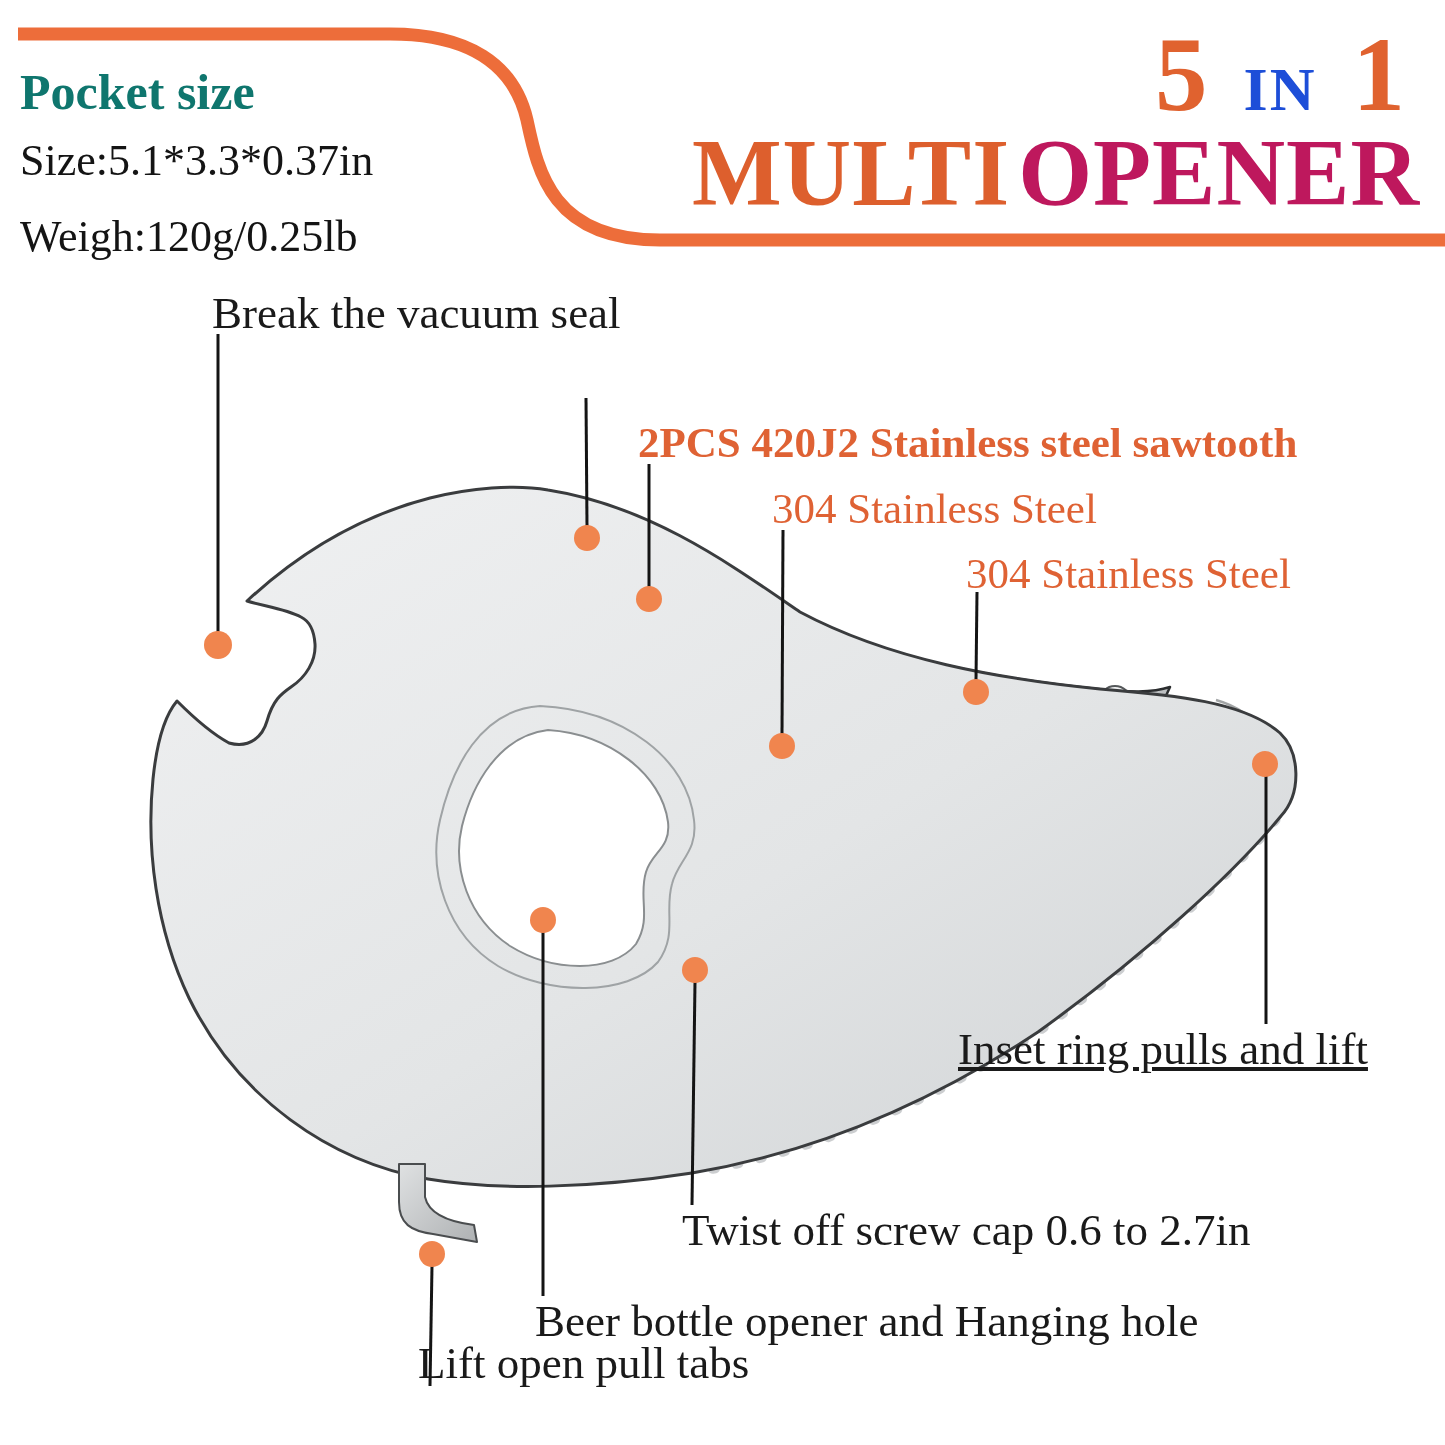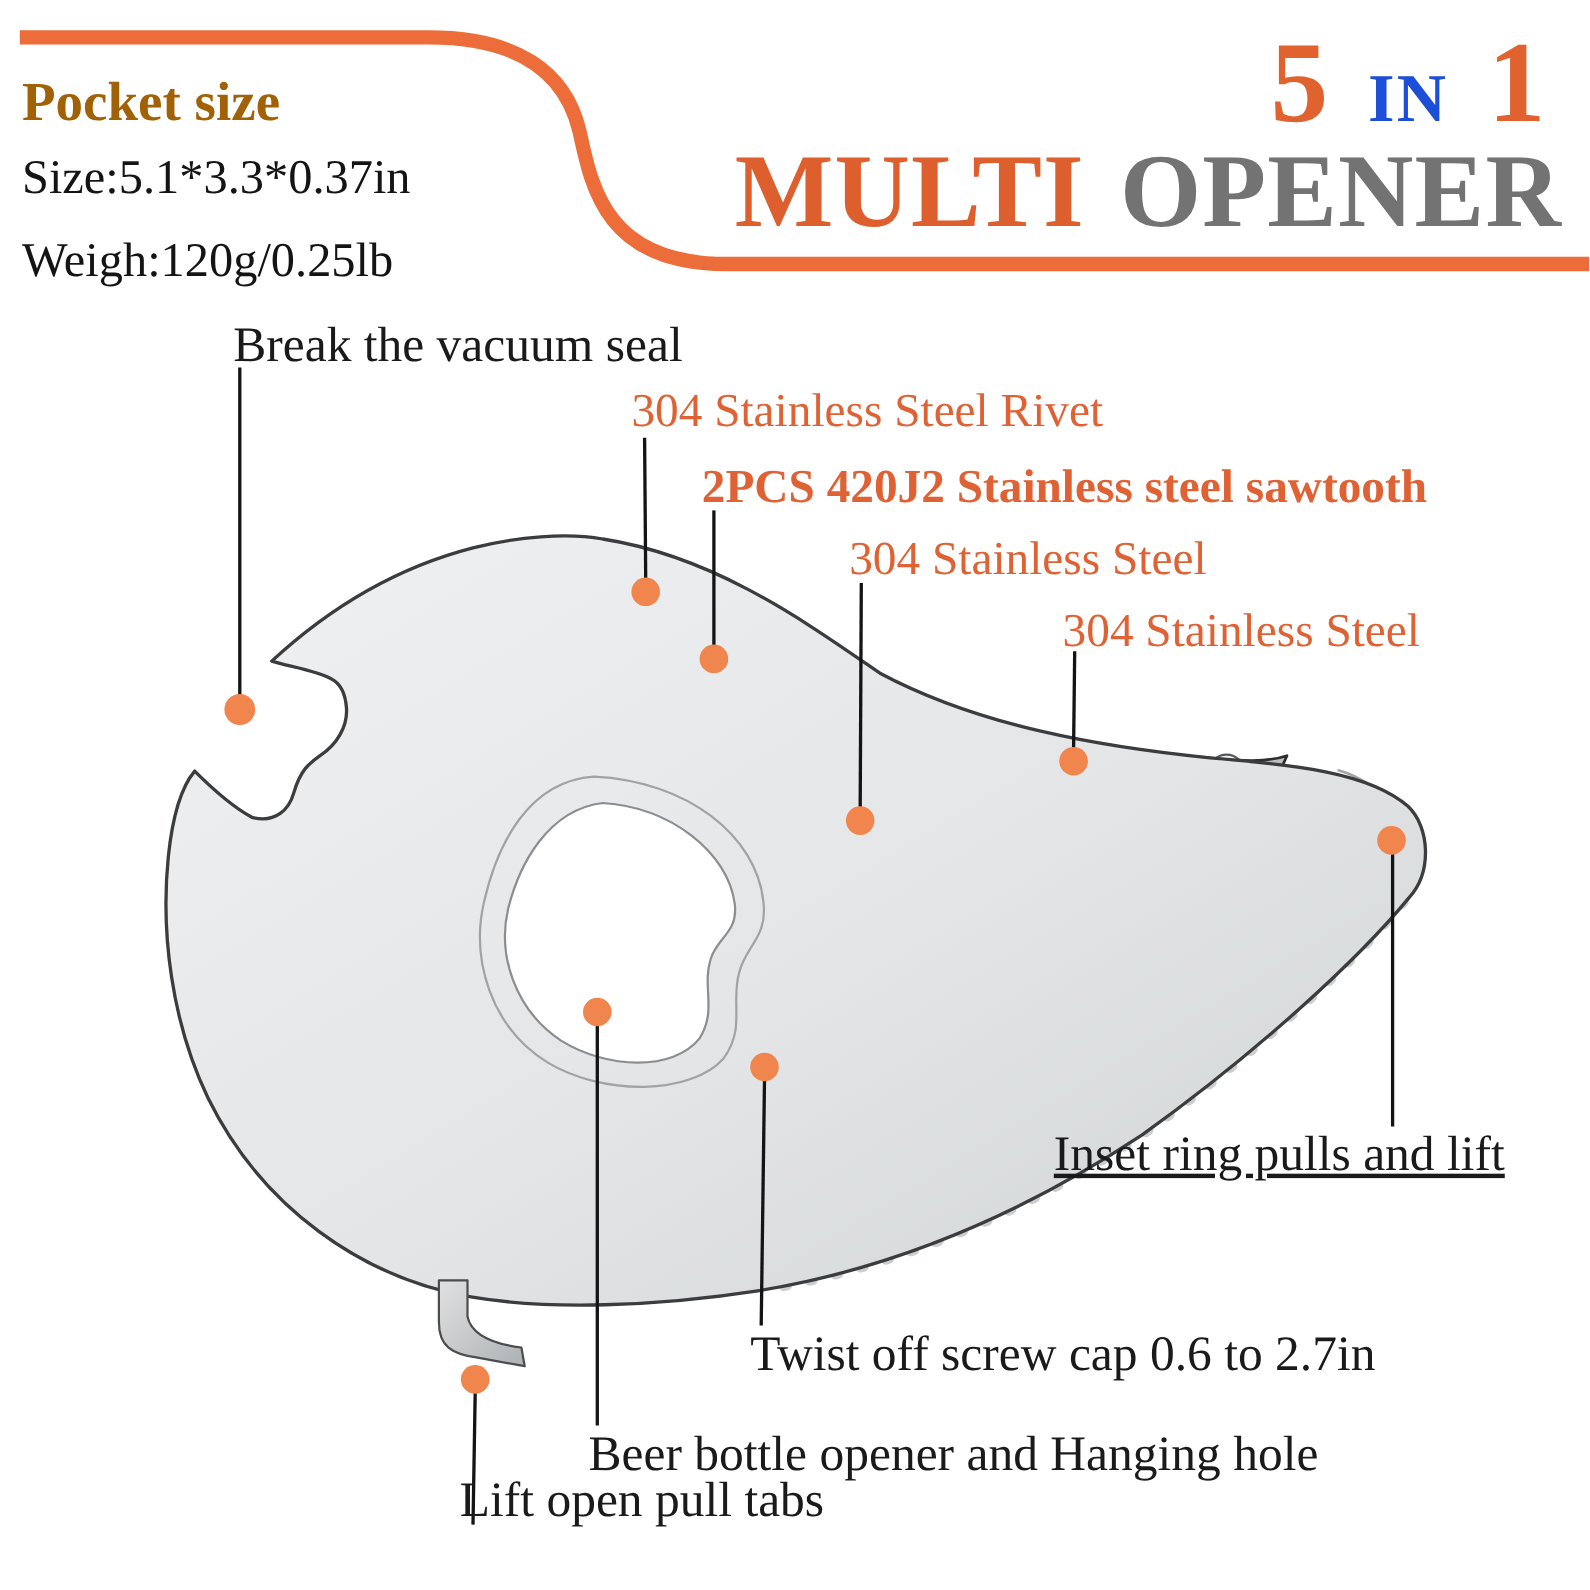--- a/index.html
+++ b/index.html
@@ -4,28 +4,28 @@
 <style>
   html,body{margin:0;padding:0;background:#ffffff;}
   .stage{
     position:relative;width:1445px;height:1445px;overflow:hidden;background:#ffffff;
     font-family:"Liberation Serif", serif;
   }
   .stage svg{position:absolute;left:0;top:0;}
   .lbl{position:absolute;white-space:nowrap;line-height:1.05;}
   .lbl-black{color:#1a1a1a;font-size:45px;}
   .lbl-orange{color:#df6234;font-size:43px;}
-  .pocket-title{color:#a16207;font-size:50px;font-weight:bold;}
+  .pocket-title{color:#0f766e;font-size:50px;font-weight:bold;}
   .pocket-line{color:#141414;font-size:44px;}
   .badge{position:absolute;right:40px;top:14px;display:flex;align-items:baseline;gap:36px;font-weight:bold;}
   .badge .big{font-size:105px;color:#e0622f;}
   .badge .mid{font-size:62px;color:#1d4ed8;letter-spacing:2px;}
   .title-line{position:absolute;right:25px;top:118px;font-weight:bold;font-size:95px;letter-spacing:1px;white-space:nowrap;}
   .title-line .t-orange{color:#dd5f2d;}
-  .title-line .t-black{color:#737373;margin-left:32px;}
+  .title-line .t-black{color:#be185d;margin-left:8px;}
 </style>
 </head>
 <body>
 
 <div class="stage">
 
   <svg width="1445" height="1445" viewBox="0 0 1445 1445">
     <defs>
       <linearGradient id="bodyGrad" x1="0" y1="0" x2="1" y2="1">
         <stop offset="0" stop-color="#f0f1f2"></stop>
@@ -130,21 +130,20 @@
   <div class="badge">
     <span class="big">5</span>
     <span class="mid">IN</span>
     <span class="big">1</span>
   </div>
   <div class="title-line">
     <span class="t-orange">MULTI</span><span class="t-black">OPENER</span>
   </div>
 
   <div class="lbl lbl-black" style="left:212px;top:290px;">Break the vacuum seal</div>
-  <div class="lbl lbl-orange" style="left:574px;top:351px;">304 Stainless Steel Rivet</div>
   <div class="lbl lbl-orange" style="left:638px;top:420px;font-weight:bold;">2PCS 420J2 Stainless steel sawtooth</div>
   <div class="lbl lbl-orange" style="left:772px;top:486px;">304 Stainless Steel</div>
   <div class="lbl lbl-orange" style="left:966px;top:551px;">304 Stainless Steel</div>
   <div class="lbl lbl-black" style="left:958px;top:1026px;text-decoration:underline;">Inset ring pulls and lift</div>
   <div class="lbl lbl-black" style="left:682px;top:1207px;">Twist off screw cap 0.6 to 2.7in</div>
   <div class="lbl lbl-black" style="left:535px;top:1298px;">Beer bottle opener and Hanging hole</div>
   <div class="lbl lbl-black" style="left:418px;top:1340px;">Lift open pull tabs</div>
 
 </div>
 

